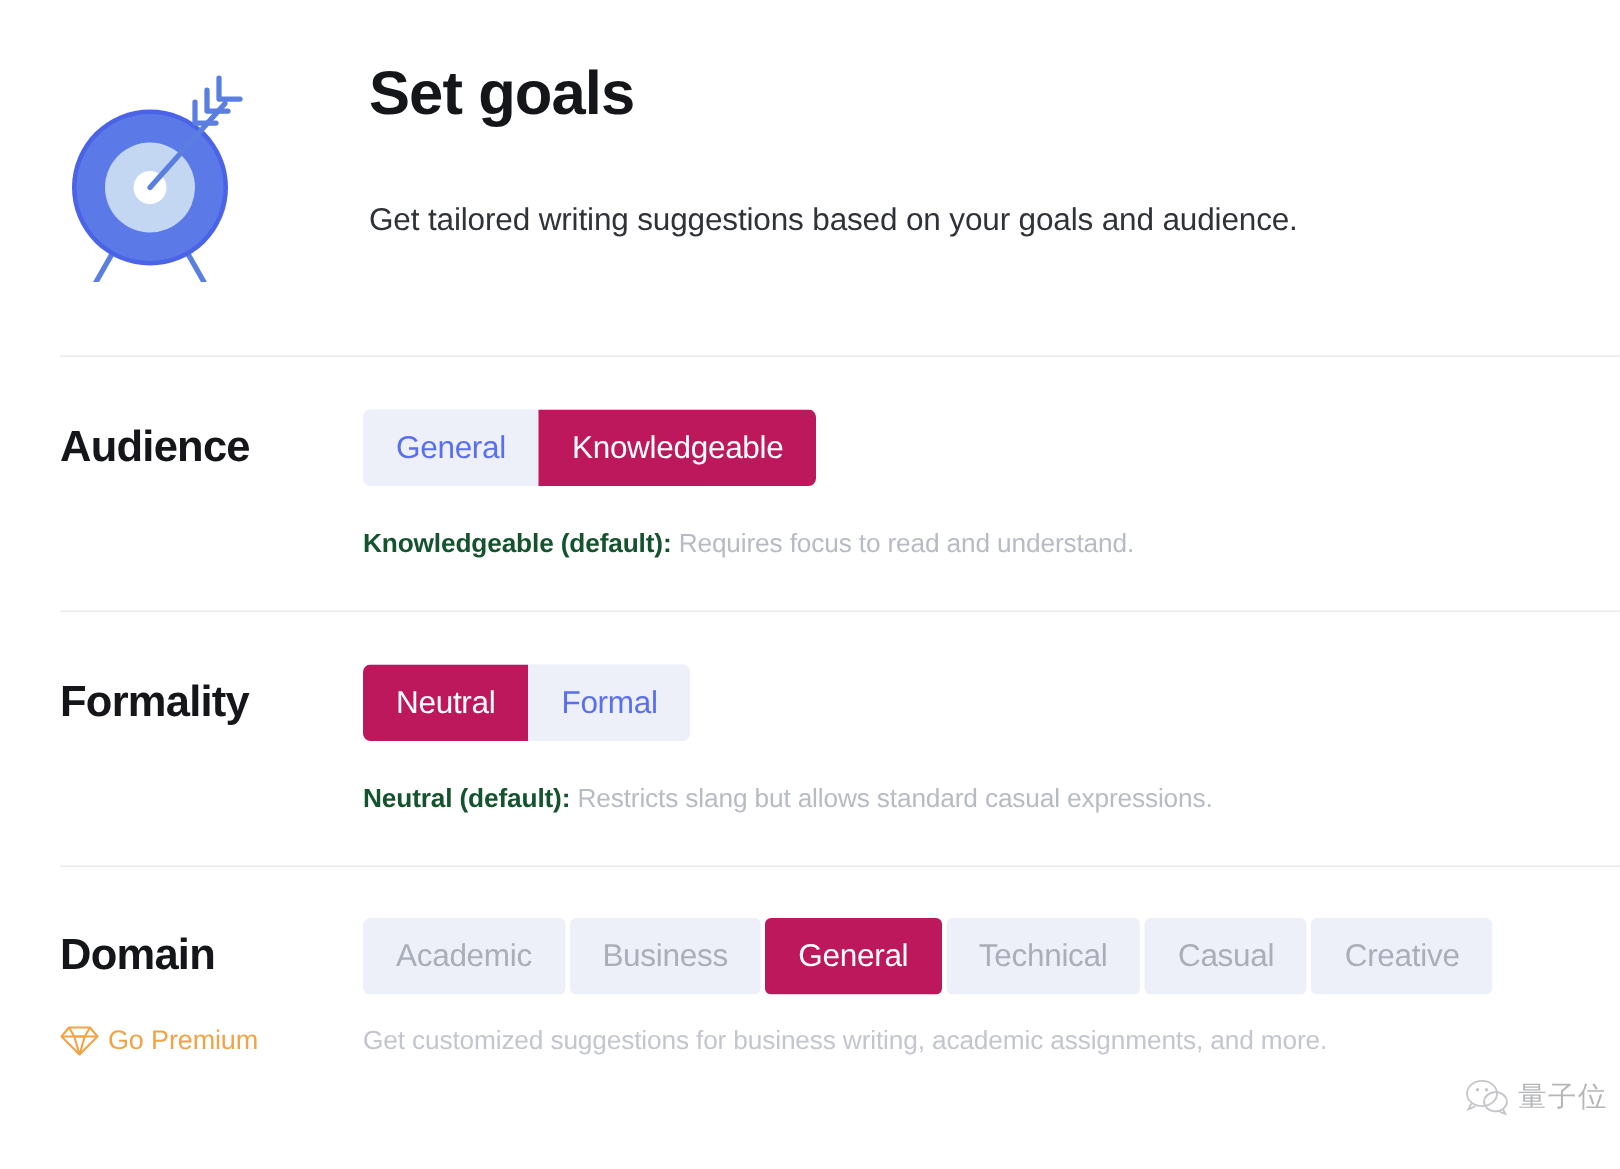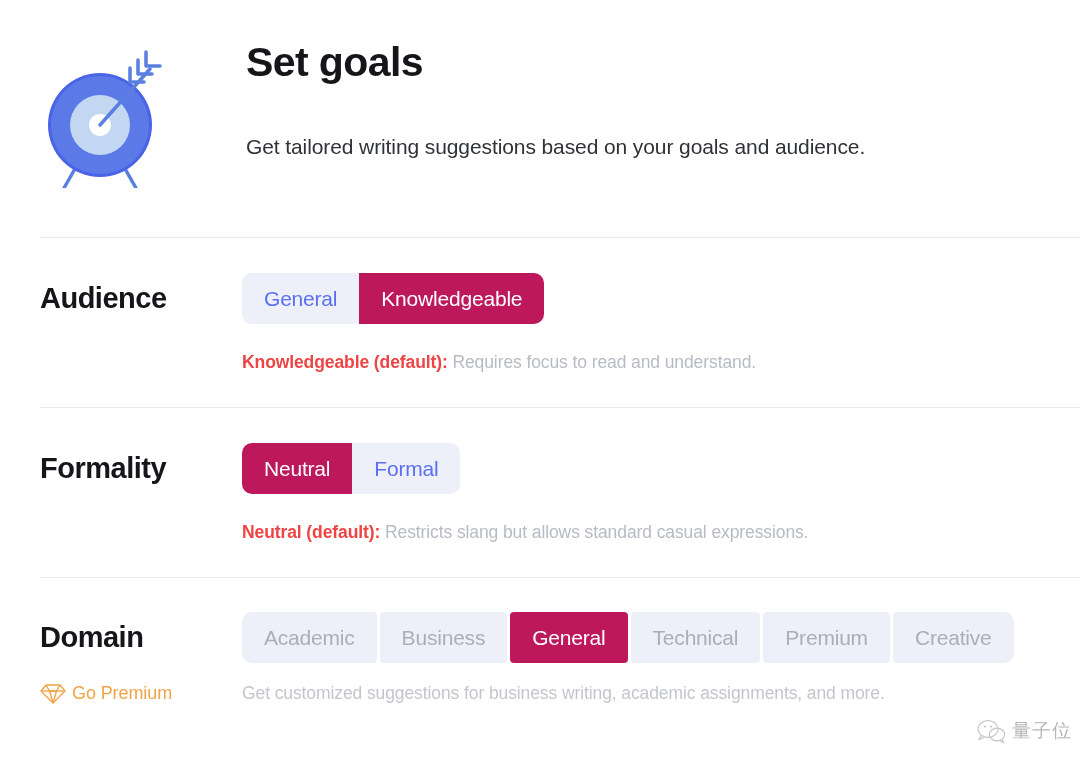--- a/index.html
+++ b/index.html
@@ -80,28 +80,28 @@
     width: 202px;
     flex: 0 0 202px;
   }
   .row-desc {
     font-size: 17.5px;
     color: #b7bbc3;
     letter-spacing: -0.1px;
     margin-left: 202px;
   }
   .row-desc .desc-strong {
-    color: #ef4444;
+    color: #14532d;
     font-weight: bold;
   }
 
   
   .segmented {
     display: inline-flex;
-    border-radius: 10px;
+    border-radius: 5px;
     overflow: hidden;
   }
   .segmented.joined {
     background: #eef0f9;
   }
   .segmented.spaced {
     gap: 3px;
     background: transparent;
   }
   .seg {
@@ -241,21 +241,21 @@
   <div class="divider" style="margin-top:34px;"></div>
 
   <div class="setting-row">
     <div class="row-top" style="padding-top:34px;">
       <div class="row-label">Domain</div>
       <div class="segmented spaced">
         <button class="seg disabled">Academic</button>
         <button class="seg disabled">Business</button>
         <button class="seg selected">General</button>
         <button class="seg disabled">Technical</button>
-        <button class="seg disabled">Premium</button>
+        <button class="seg disabled">Casual</button>
         <button class="seg disabled">Creative</button>
       </div>
     </div>
   </div>
 
   <div class="premium-row" style="padding-top:18px;">
     <div class="premium-link">
       <span class="gem-icon">
         <svg viewBox="0 0 26 24" width="26" height="24" xmlns="http://www.w3.org/2000/svg">
           <g fill="none" stroke="#f0a447" stroke-width="1.4" stroke-linejoin="round">

